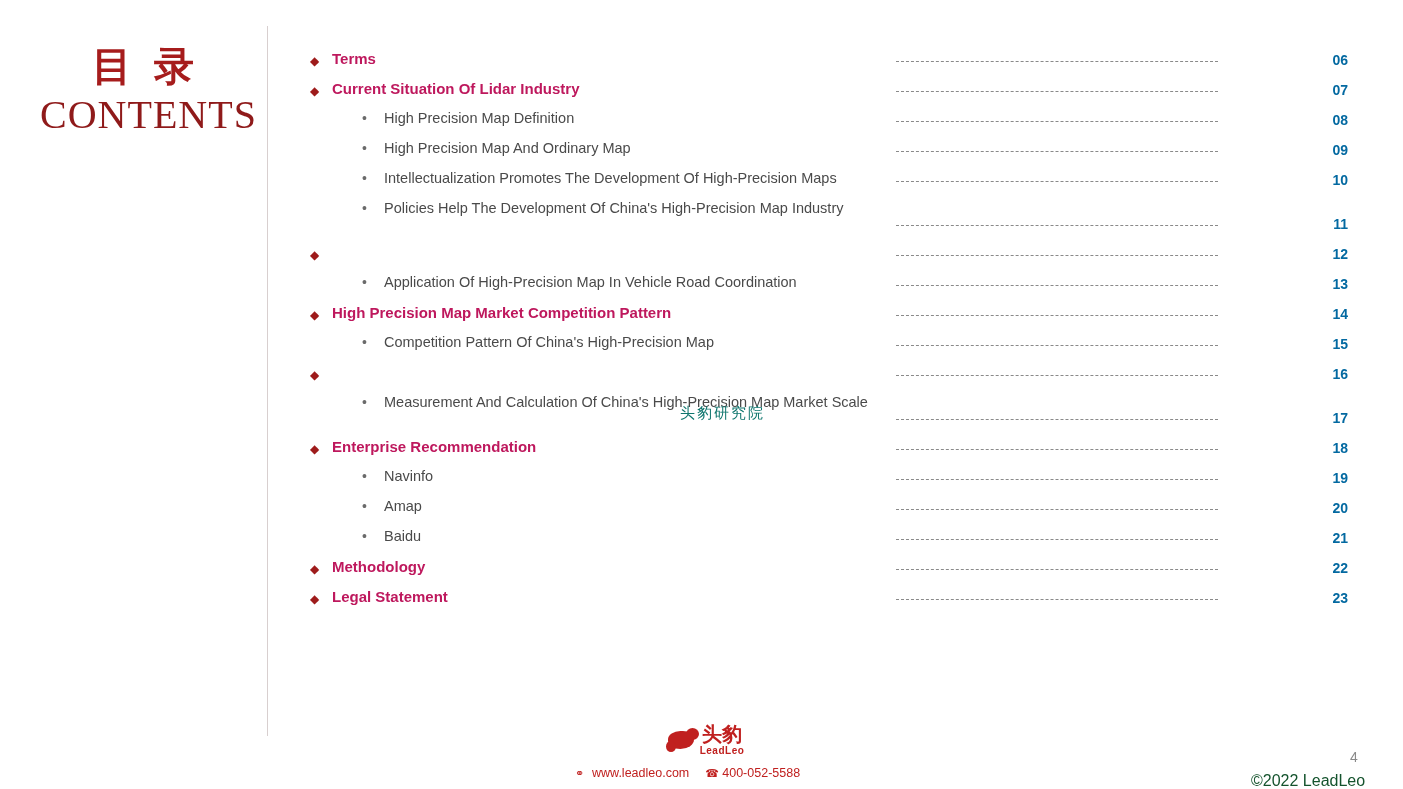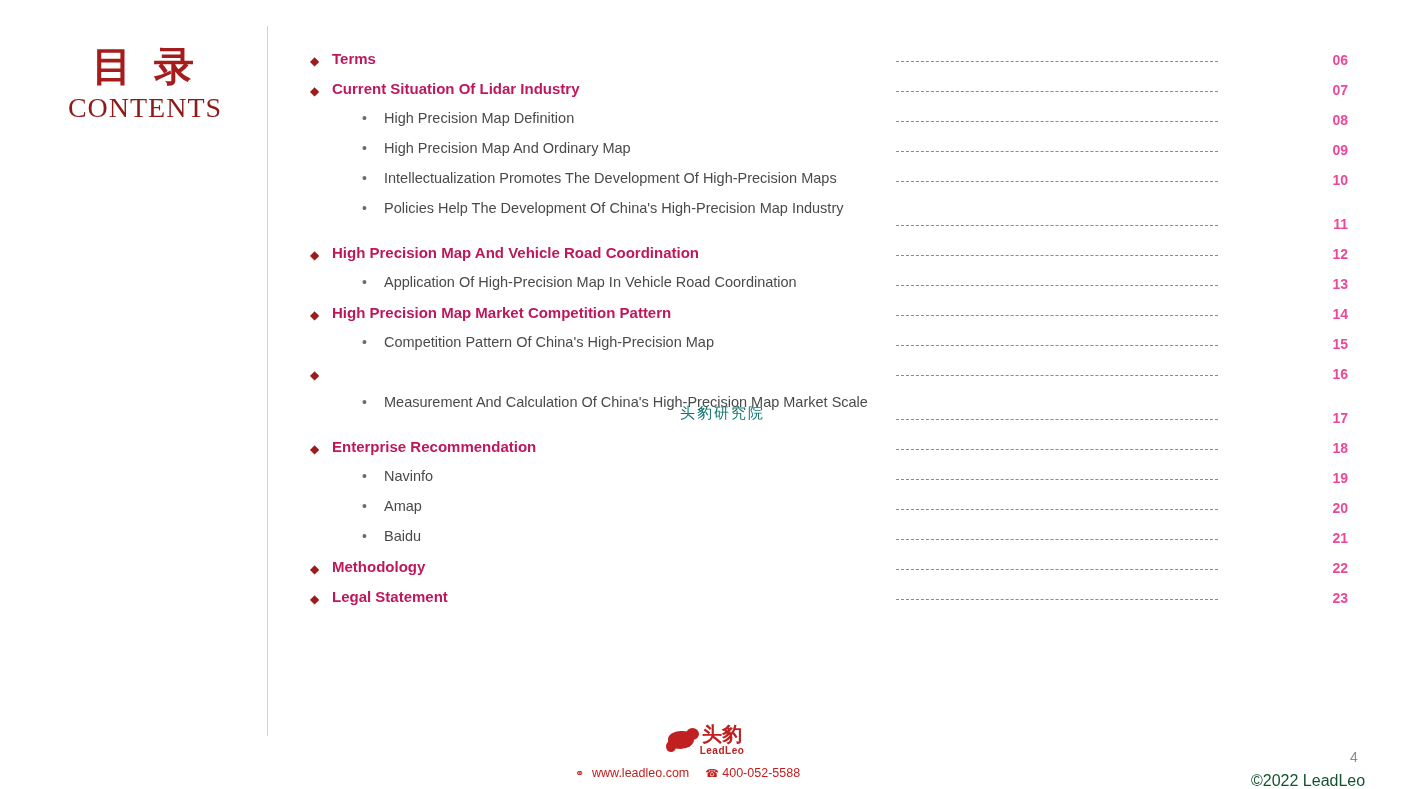--- a/index.html
+++ b/index.html
@@ -30,21 +30,21 @@
     font-family: "DejaVu Sans", sans-serif;
     font-size: 40px;
     font-weight: bold;
     color: #a61c1c;
     letter-spacing: 4px;
     line-height: 1.1;
   }
   .title-en {
     margin-top: 4px;
     font-family: "Liberation Serif", serif;
-    font-size: 28px;
+    font-size: 40px;
     color: #8f1a1a;
     letter-spacing: 1px;
     line-height: 1.15;
   }
 
   
   .divider {
     position: absolute;
     left: 267px;
     top: 26px;
@@ -122,21 +122,21 @@
   }
   .tall .leader { top: 27px; }
   .pagenum {
     position: absolute;
     left: 1008px;
     top: 4px;
     width: 30px;
     text-align: right;
     font-size: 14px;
     font-weight: bold;
-    color: #ec4899;
+    color: #0369a1;
   }
   .tall .pagenum { top: 18px; }
 
   
   .watermark {
     position: absolute;
     left: 680px;
     top: 404px;
     font-family: "DejaVu Sans", sans-serif;
     font-size: 15px;
@@ -285,21 +285,20 @@
       <div class="row lvl2 tall">
         <div class="bullet-col">
           <span class="dot">•</span>
         </div>
         <div class="label">Policies Help The Development Of China's High-Precision Map Industry</div>
         <div class="leader"></div>
         <div class="pagenum">11</div>
       </div>
       <div class="row lvl1">
         <div class="bullet-col"><span class="diamond">◆</span></div>
-        <div class="label">High Precision Map And Vehicle Road Coordination</div>
         <div class="leader"></div>
         <div class="pagenum">12</div>
       </div>
       <div class="row lvl2">
         <div class="bullet-col">
           <span class="dot">•</span>
         </div>
         <div class="label">Application Of High-Precision Map In Vehicle Road Coordination</div>
         <div class="leader"></div>
         <div class="pagenum">13</div>

